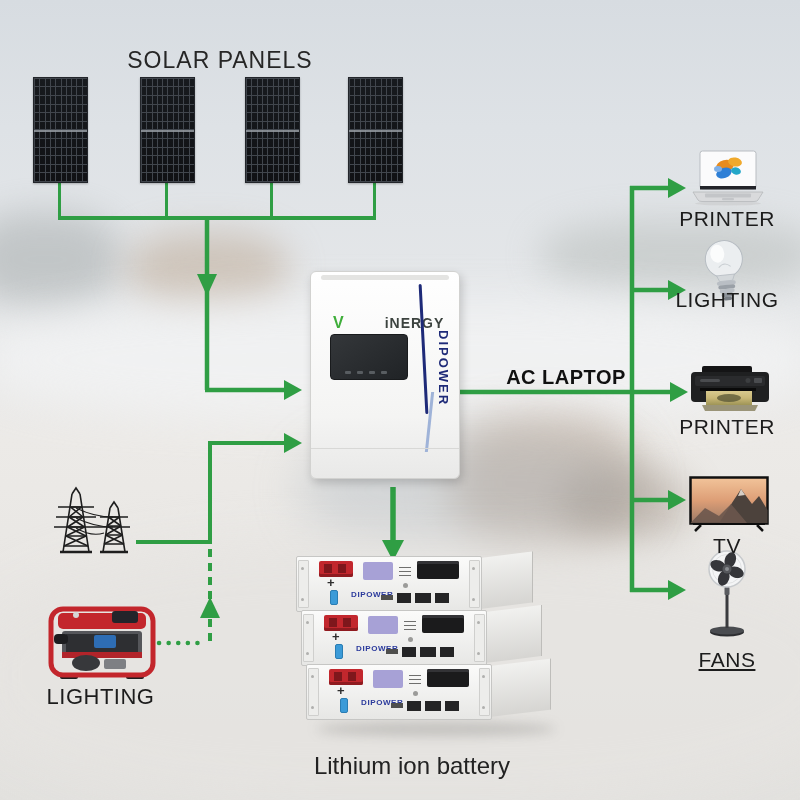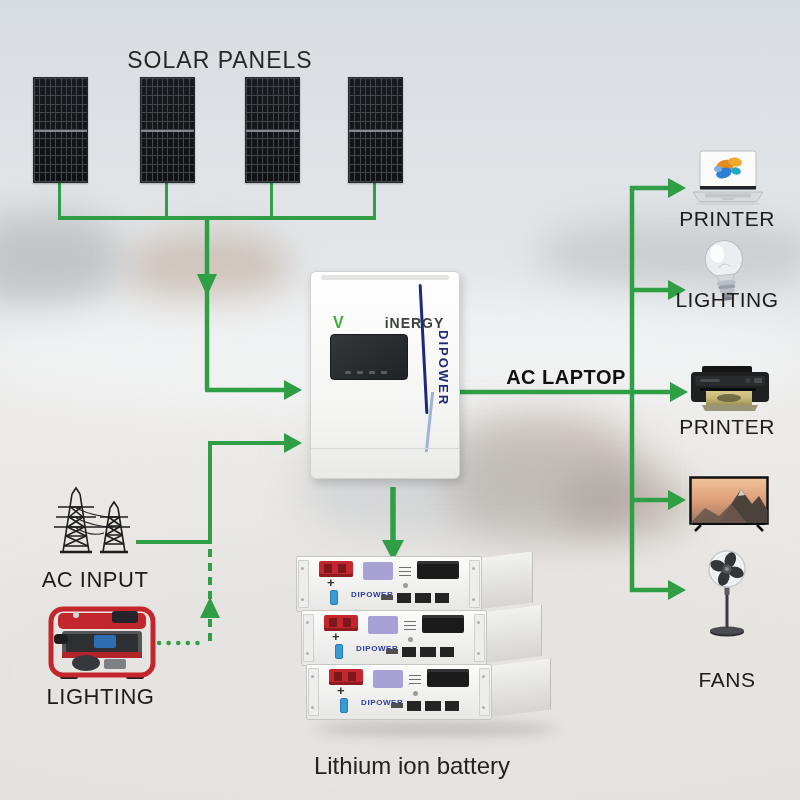--- a/index.html
+++ b/index.html
@@ -153,21 +153,20 @@
       <path d="M8,21 H44 M6,31 H46 M4,41 H48"></path>
       <path d="M53,66 L60,22 M75,66 L68,22"></path>
       <path d="M54,58 H74 M55.5,49 H72.5 M57,40 H71 M58.5,31 H69.5"></path>
       <path d="M54,58 L72.5,49 M74,58 L55.5,49 M57,40 L72.5,49 M71,40 L55.5,49 M58.5,31 L71,40 M69.5,31 L57,40"></path>
       <path d="M60,22 L64,16 L68,22"></path>
       <path d="M50,31 H78 M48,41 H80"></path>
       <path stroke-width="1.1" d="M26,22 C38,28 52,31 63,31 M26,32 C38,38 52,41 63,41 M26,42 C36,48 45,50 54,47"></path>
       <path stroke-width="2.4" d="M10,66 H42 M50,66 H78"></path>
     </g>
   </svg>
-  <div class="lbl" style="left:25px;top:567px;width:140px;font-size:22px;">AC INPUT</div>
 
   <svg class="dev" style="left:46px;top:604px;" width="112" height="78" viewBox="0 0 112 78">
     <rect x="14" y="69" width="18" height="6" rx="2" fill="#1d1d1f"></rect>
     <rect x="80" y="69" width="18" height="6" rx="2" fill="#1d1d1f"></rect>
     <rect x="5" y="5" width="102" height="66" rx="12" fill="none" stroke="var(--generator-red,#c3262c)" stroke-width="5"></rect>
     <rect x="12" y="9" width="88" height="16" rx="5" fill="var(--generator-red,#c3262c)"></rect>
     <rect x="66" y="7" width="26" height="12" rx="3" fill="#24242a"></rect>
     <circle cx="30" cy="11" r="3" fill="#d6d6d6"></circle>
     <rect x="16" y="27" width="80" height="24" rx="3" fill="#55565a"></rect>
     <rect x="20" y="30" width="72" height="18" fill="#2e2f32"></rect>
@@ -321,32 +320,33 @@
           <stop offset="1" stop-color="#9c7a66"></stop>
       </linearGradient>
     </defs>
     <rect x="1.5" y="1.5" width="77" height="46" fill="url(#tvsky)" stroke="#101010" stroke-width="2.5"></rect>
     <path d="M30,47 L52,13 L63,28 L70,20 L78.5,34 V47 Z" fill="#4c423c"></path>
     <path d="M1.5,47 L16,32 L30,40 L42,28 L58,47 Z" fill="#6b574c" opacity=".9"></path>
     <path d="M52,13 l4,6 l-7,1 z" fill="#d8cfc6"></path>
     <rect x="4" y="47" width="72" height="2" fill="#0d0d0d"></rect>
     <path d="M12,49 l-6,6 M68,49 l6,6" stroke="#111" stroke-width="2.5"></path>
   </svg>
+  <div class="dev-lbl" style="top:534px;">TV</div>
 
   <svg class="dev" style="left:704px;top:548px;" width="46" height="92" viewBox="0 0 46 92">
     <ellipse cx="23" cy="84" rx="17" ry="4.5" fill="#2c2d30"></ellipse>
     <ellipse cx="23" cy="82.5" rx="17" ry="4" fill="#4a4c50"></ellipse>
     <rect x="21.5" y="46" width="3" height="34" fill="#3a3b3e"></rect>
     <rect x="20.5" y="39" width="5" height="8" rx="1" fill="#5a5c60"></rect>
     <circle cx="23" cy="21" r="18" fill="#f4f5f6" stroke="#c7cacd" stroke-width="1.5"></circle>
     <circle cx="23" cy="21" r="14.5" fill="none" stroke="#dadcdd" stroke-width=".8"></circle>
     <g fill="#35363a">
       <ellipse cx="23" cy="11.5" rx="5.5" ry="8" transform="rotate(20 23 21)"></ellipse>
       <ellipse cx="23" cy="11.5" rx="5.5" ry="8" transform="rotate(110 23 21)"></ellipse>
       <ellipse cx="23" cy="11.5" rx="5.5" ry="8" transform="rotate(200 23 21)"></ellipse>
       <ellipse cx="23" cy="11.5" rx="5.5" ry="8" transform="rotate(290 23 21)"></ellipse>
     </g>
     <circle cx="23" cy="21" r="4.5" fill="#55575b"></circle>
     <circle cx="23" cy="21" r="2" fill="#8a8d91"></circle>
   </svg>
-  <div class="dev-lbl" style="top:668px;">FANS</div>
+  <div class="dev-lbl" style="top:648px;text-decoration:underline;">FANS</div>
 
 </div>
 
 </body></html>

